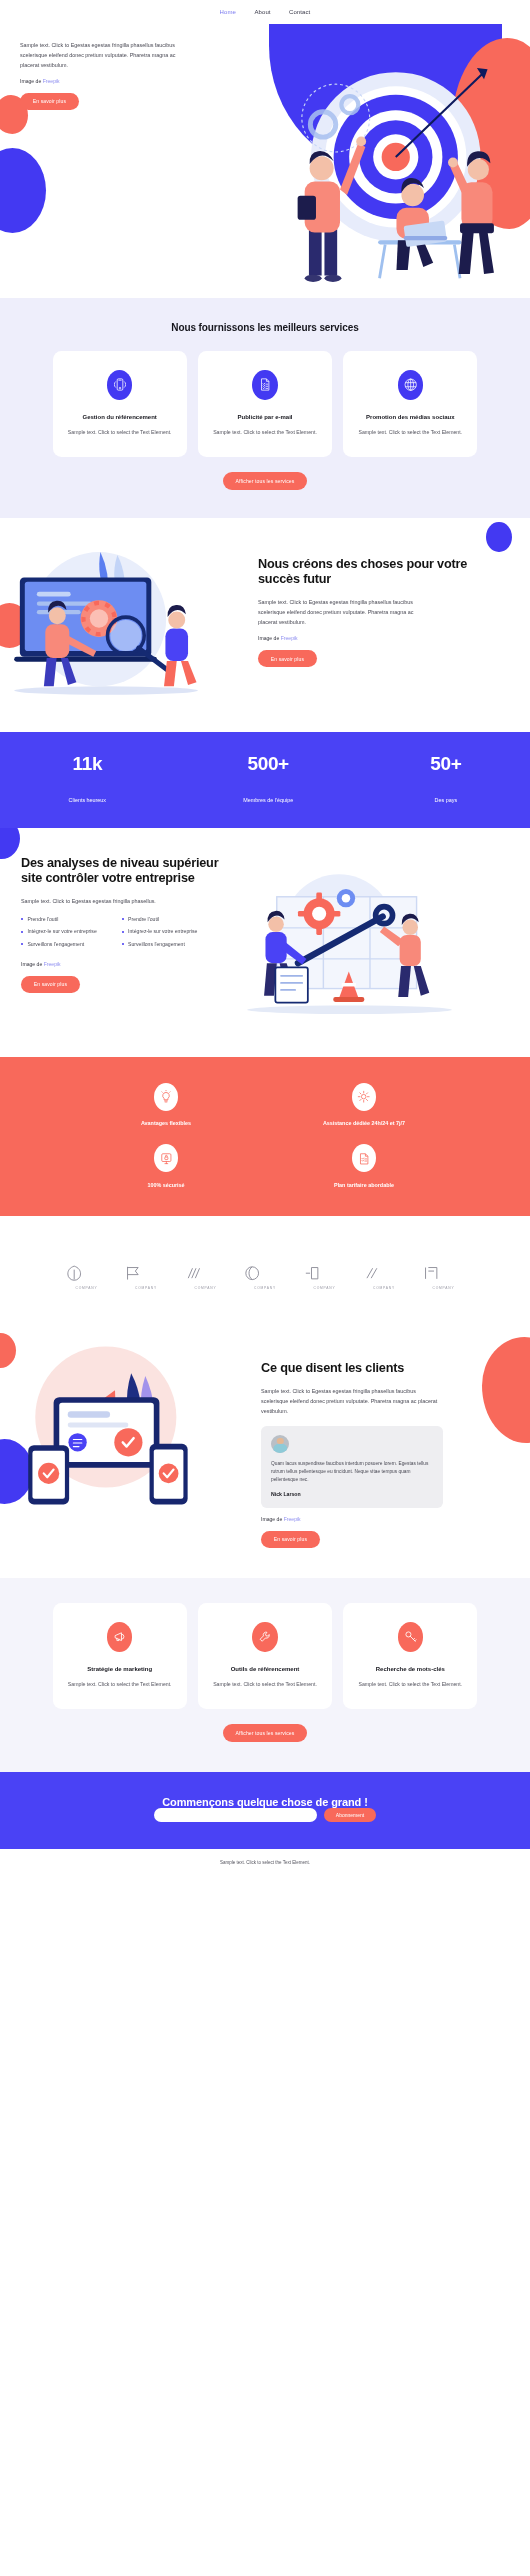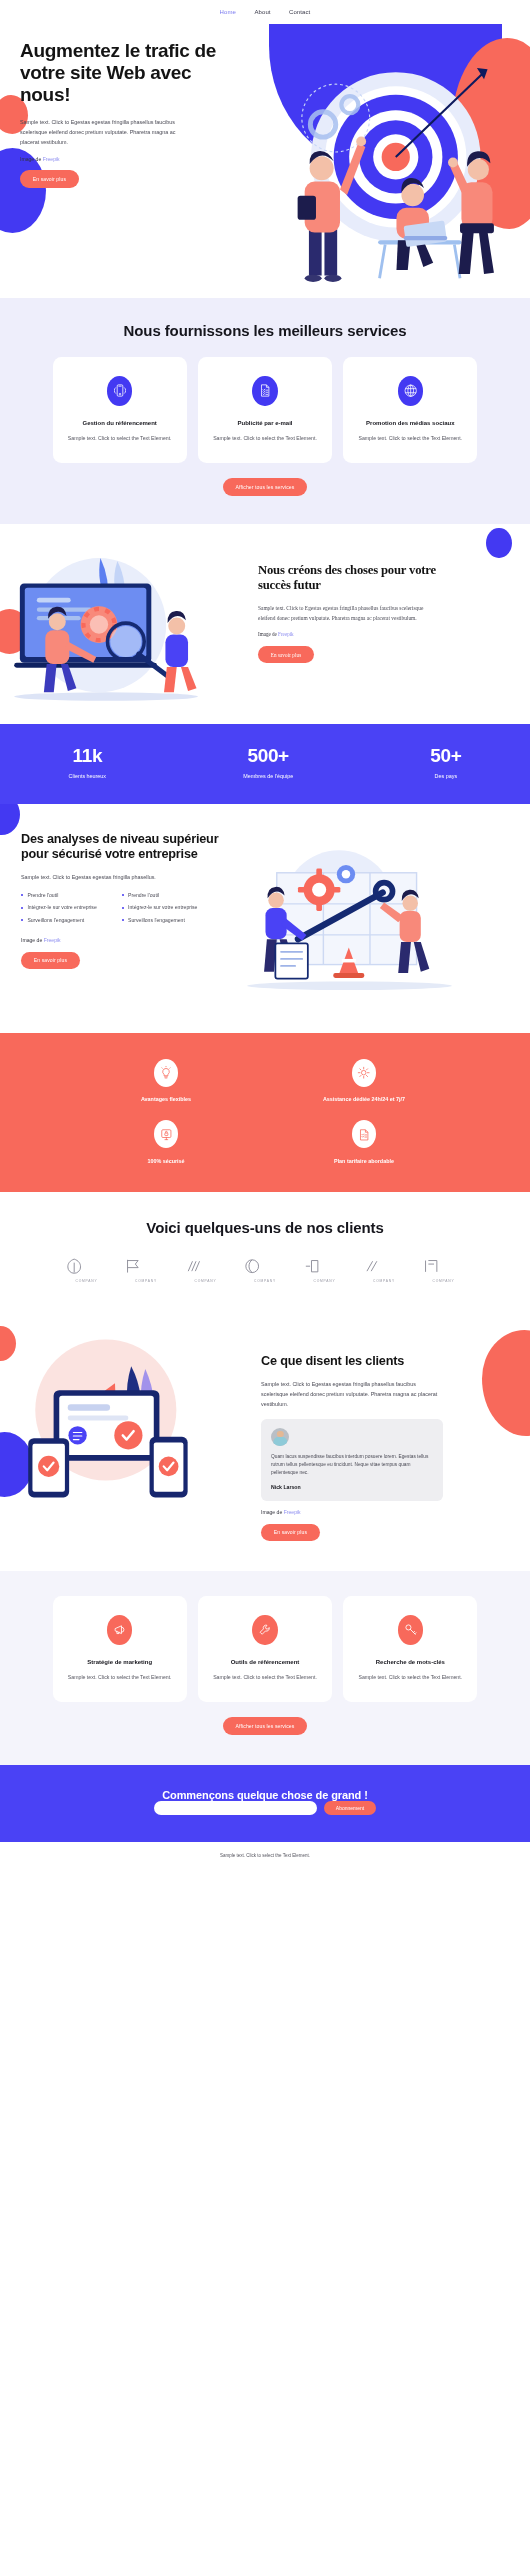--- a/index.html
+++ b/index.html
@@ -115,21 +115,21 @@
     z-index: 6;
   }
 
   
   .services {
     background: #eeeefb;
     padding: 24px 0 28px;
     text-align: center;
   }
   h2.section-title {
-    font-size: 15px;
+    font-size: 10px;
     font-weight: 800;
     color: #16161d;
     letter-spacing: -0.1px;
     margin-bottom: 18.4px;
   }
   .cards {
     display: flex;
     justify-content: center;
     gap: 11.3px;
   }
@@ -157,24 +157,23 @@
   .card p {
     font-size: 5.2px;
     line-height: 1.75;
     color: #55555f;
   }
 
   
   .create {
     position: relative;
     background: #fff;
-    padding: 27px 0 21px;
+    padding: 27px 0 35px;
     min-height: 177px;
     overflow: hidden;
-    font-family: Liberation Serif, serif;
   }
   .create-dot {
     position: absolute;
     right: 18.4px; top: 4.2px;
     width: 25.4px; height: 30px;
     background: #4339f2;
     border-radius: 50%;
   }
   .create-dot2 {
     position: absolute;
@@ -201,21 +200,21 @@
     padding: 21px 0 25.4px;
     display: flex;
     justify-content: space-around;
     text-align: center;
   }
   .stat-num {
     font-size: 19px;
     font-weight: 800;
     color: #fff;
     letter-spacing: -0.4px;
-    margin-bottom: 6px;
+    margin-bottom: 22px;
   }
   .stat-label { font-size: 5.4px; color: #fff; }
 
   
   .analytics {
     position: relative;
     background: #fff;
     padding: 28px 0 30px;
     overflow: hidden;
   }
@@ -482,21 +481,20 @@
           <path d="M268 200 L252 164 L262 158 L280 196 Z" fill="#f8897a"></path>
           <circle cx="256" cy="158" r="7" fill="#f3c0a8"></circle>
           <path d="M270 250 L264 316 L280 316 L286 250 Z" fill="#1c1c4c"></path>
           <path d="M292 250 L300 316 L314 314 L304 250 Z" fill="#1c1c4c"></path>
           <rect x="266" y="244" width="48" height="14" rx="3" fill="#1c1c4c"></rect>
         </g>
       </svg>
     </div>
 
     <div class="hero-inner">
-      <h1 class="hero-title">Augmentez le trafic de votre site Web avec nous!</h1>
       <p class="body-text">Sample text. Click to Egestas egestas fringilla phasellus faucibus scelerisque eleifend donec pretium vulputate. Pharetra magna ac placerat vestibulum.</p>
       <p class="credit">
         <span>Image de </span><a href="#">Freepik</a>
       </p>
       <button class="btn">En savoir plus</button>
     </div>
   </section>
 
   <section class="services">
     <h2 class="section-title">Nous fournissons les meilleurs services</h2>
@@ -609,21 +607,21 @@
     <div>
       <div class="stat-num">50+</div>
       <div class="stat-label">Des pays</div>
     </div>
   </section>
 
   <section class="analytics">
     <div class="ana-dot"></div>
     <div class="ana-row">
       <div class="ana-text">
-        <h2 class="block-title">Des analyses de niveau supérieur pour sécurisé votre entreprise</h2>
+        <h2 class="block-title">Des analyses de niveau supérieur site contrôler votre entreprise</h2>
         <p class="body-text" style="max-width:191px">Sample text. Click to Egestas egestas fringilla phasellus.</p>
         <div class="bullets">
           <ul>
             <li>Prendre l'outil</li>
             <li>Intégrez-le sur votre entreprise</li>
             <li>Surveillons l'engagement</li>
           </ul>
           <ul>
             <li>Prendre l'outil</li>
             <li>Intégrez-le sur votre entreprise</li>
@@ -733,21 +731,20 @@
             <path d="M10.5 2.5v3.5h3.5"></path>
             <path d="M5.6 9.2l.9.9 1.5-1.6M9.7 9.8h2.5M5.6 12.2l.9.9 1.5-1.6M9.7 12.8h2.5" stroke-linecap="round"></path>
           </svg>
         </div>
         <div class="feat-label">Plan tarifaire abordable</div>
       </div>
     </div>
   </section>
 
   <section class="clients">
-    <h2 class="section-title">Voici quelques-uns de nos clients</h2>
     <div class="logos">
       <div class="logo-item">
         <svg width="18.4" height="18.4" viewBox="0 0 26 26" fill="none" stroke="#8a8a96" stroke-width="1.3">
           <path d="M13 3C7 5 4 9 4 14a9 9 0 0 0 18 0c0-5-3-9-9-11Z"></path>
             <path d="M13 22V8"></path>
         </svg>
         <div class="logo-name">COMPANY</div>
       </div>
       <div class="logo-item">
         <svg width="18.4" height="18.4" viewBox="0 0 26 26" fill="none" stroke="#8a8a96" stroke-width="1.3">

